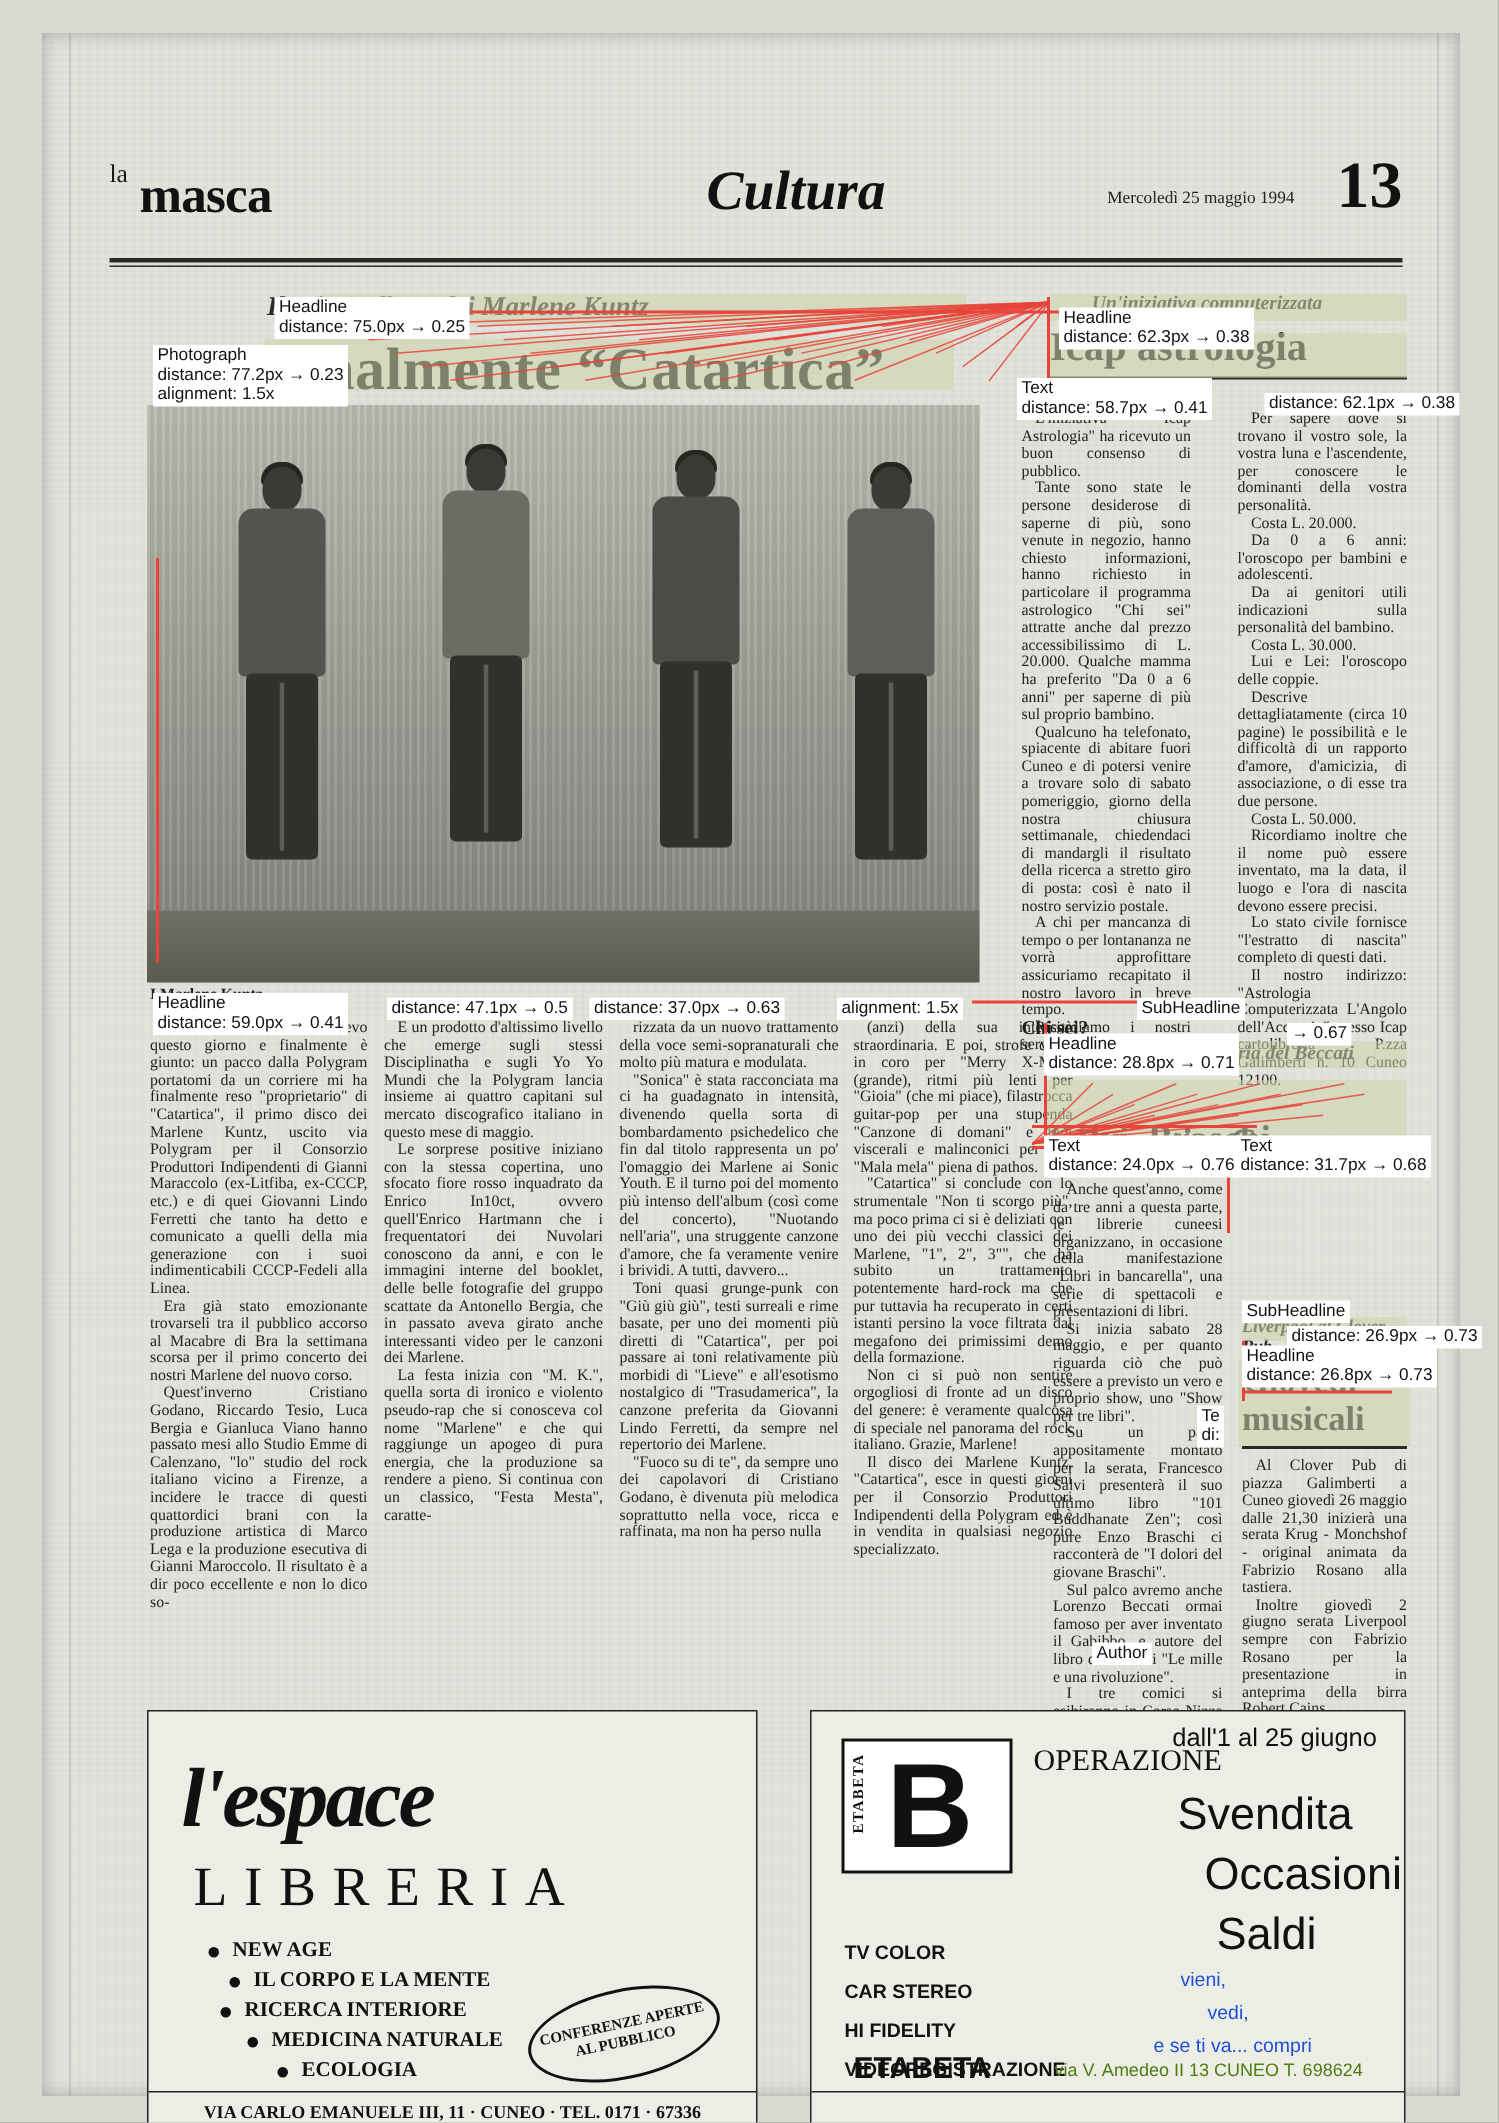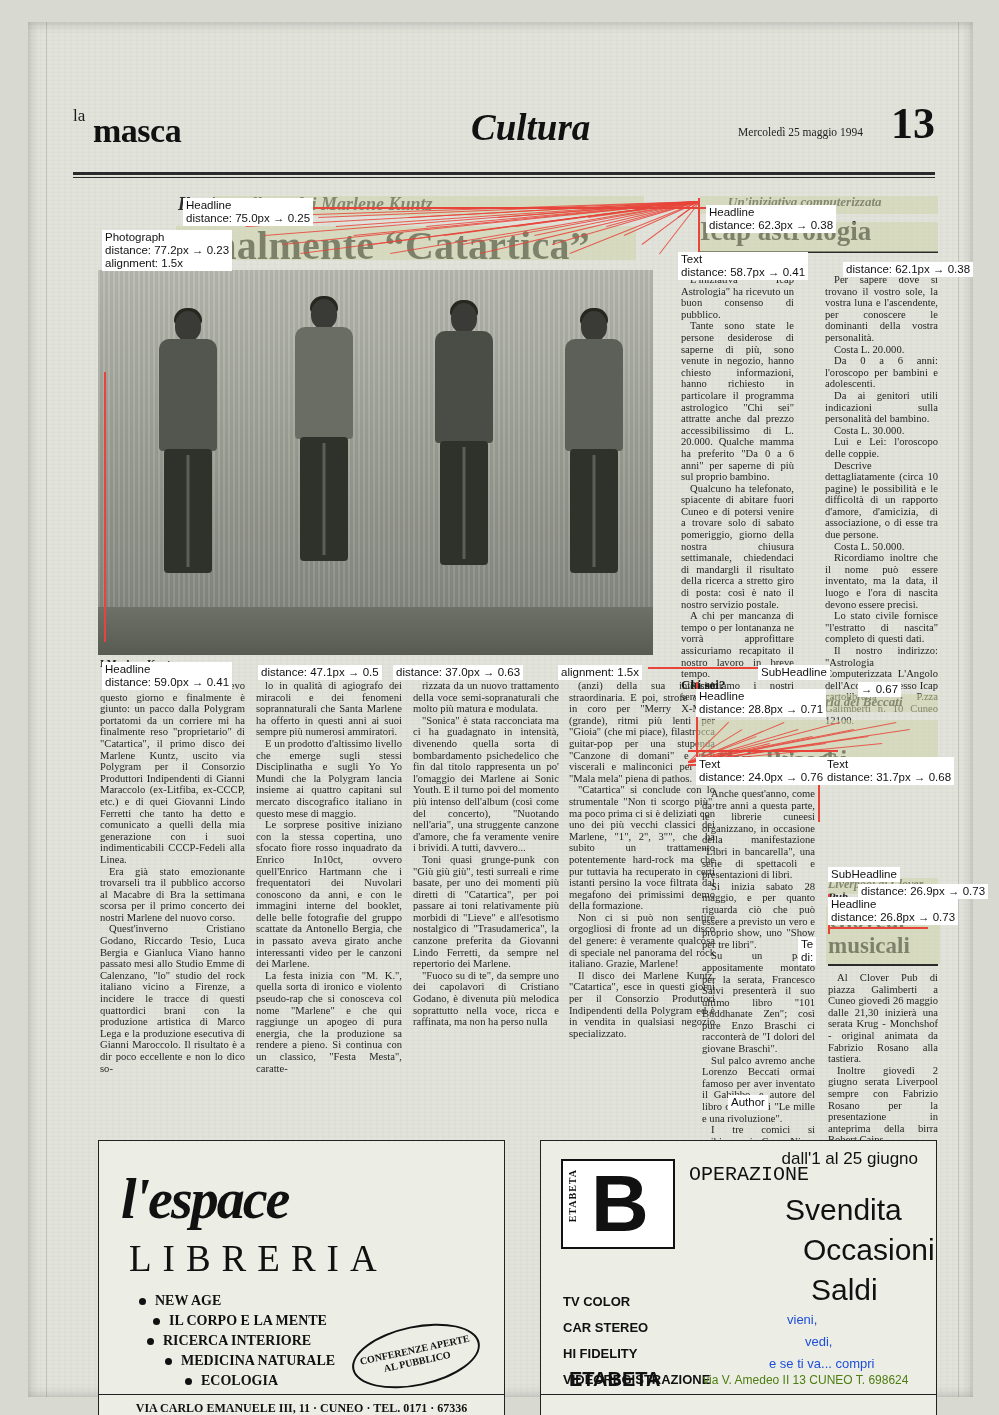--- a/index.html
+++ b/index.html
@@ -64,21 +64,21 @@
   .adlist{position:absolute;left:40px;top:150px;font-size:14px;font-weight:bold;color:#111;line-height:20px;}
   .adlist div{position:relative;padding-left:16px;}
   .adlist div:before{content:"";position:absolute;left:0;top:7px;width:7px;height:7px;border-radius:50%;background:#111;}
   .oval{position:absolute;left:252px;top:185px;width:130px;height:60px;border:2px solid #111;border-radius:50%;
         transform:rotate(-12deg);text-align:center;font-size:10px;font-weight:bold;line-height:12px;padding-top:16px;box-sizing:border-box;color:#111;}
   .adfoot{position:absolute;left:0;right:0;bottom:0;height:26px;border-top:1.5px solid #222;font-size:12px;font-weight:bold;
           display:flex;align-items:center;justify-content:center;color:#111;}
   .etabeta-logo{position:absolute;left:20px;top:18px;width:110px;height:86px;border:2px solid #111;background:#fff;}
   .etabeta-logo .vtx{position:absolute;left:4px;top:8px;writing-mode:vertical-rl;transform:rotate(180deg);font-size:10px;font-weight:bold;letter-spacing:1px;color:#111;}
   .etabeta-logo .bch{position:absolute;left:28px;top:0px;font-size:80px;font-weight:bold;color:#111;line-height:86px;font-family:"Liberation Sans",sans-serif;}
-  .op{position:absolute;left:148px;top:22px;font-size:20px;color:#111;font-family:Liberation Mono, monospace;}
+  .op{position:absolute;left:148px;top:22px;font-size:20px;color:#111;font-family:Liberation Serif, serif;}
   .dall{position:absolute;right:18px;top:8px;font-size:17px;color:#111;font-family:"Liberation Sans",sans-serif;}
   .big1{position:absolute;left:244px;top:52px;font-size:30px;color:#111;font-family:"Liberation Sans",sans-serif;}
   .big2{position:absolute;left:262px;top:92px;font-size:30px;color:#111;font-family:"Liberation Sans",sans-serif;}
   .big3{position:absolute;left:270px;top:132px;font-size:30px;color:#111;font-family:"Liberation Sans",sans-serif;}
   .svc{position:absolute;left:22px;top:148px;font-size:13px;font-weight:bold;color:#111;line-height:26px;font-family:"Liberation Sans",sans-serif;}
   .vvc{position:absolute;left:228px;top:168px;font-size:13px;color:#1d4ed8;line-height:22px;font-family:"Liberation Sans",sans-serif;}
   .etb{position:absolute;left:28px;bottom:30px;font-size:20px;font-weight:bold;color:#111;font-family:"Liberation Sans",sans-serif;}
   .etbaddr{position:absolute;left:162px;bottom:34px;font-size:12px;color:#4d7c0f;font-family:"Liberation Sans",sans-serif;}
   .adsep{position:absolute;left:0;right:0;bottom:26px;height:1.5px;background:#222;}
 
@@ -143,21 +143,20 @@
       </div>
     </div>
     <div class="caption">I Marlene Kuntz</div>
 
     <div class="col" style="left:72px;top:658px;width:145px;height:445px;">
         <p>Erano mesi che attendevo questo giorno e finalmente è giunto: un pacco dalla Polygram portatomi da un corriere mi ha finalmente reso "proprietario" di "Catartica", il primo disco dei Marlene Kuntz, uscito via Polygram per il Consorzio Produttori Indipendenti di Gianni Maraccolo (ex-Litfiba, ex-CCCP, etc.) e di quei Giovanni Lindo Ferretti che tanto ha detto e comunicato a quelli della mia generazione con i suoi indimenticabili CCCP-Fedeli alla Linea.</p>
         <p>Era già stato emozionante trovarseli tra il pubblico accorso al Macabre di Bra la settimana scorsa per il primo concerto dei nostri Marlene del nuovo corso.</p>
         <p>Quest'inverno Cristiano Godano, Riccardo Tesio, Luca Bergia e Gianluca Viano hanno passato mesi allo Studio Emme di Calenzano, "lo" studio del rock italiano vicino a Firenze, a incidere le tracce di questi quattordici brani con la produzione artistica di Marco Lega e la produzione esecutiva di Gianni Maroccolo. Il risultato è a dir poco eccellente e non lo dico so-</p>
       </div>
     <div class="col" style="left:228px;top:658px;width:146px;height:445px;">
-        <p>lo in qualità di agiografo dei miracoli e dei fenomeni soprannaturali che Santa Marlene ha offerto in questi anni ai suoi sempre più numerosi ammiratori.</p>
         <p>E un prodotto d'altissimo livello che emerge sugli stessi Disciplinatha e sugli Yo Yo Mundi che la Polygram lancia insieme ai quattro capitani sul mercato discografico italiano in questo mese di maggio.</p>
         <p>Le sorprese positive iniziano con la stessa copertina, uno sfocato fiore rosso inquadrato da Enrico In10ct, ovvero quell'Enrico Hartmann che i frequentatori dei Nuvolari conoscono da anni, e con le immagini interne del booklet, delle belle fotografie del gruppo scattate da Antonello Bergia, che in passato aveva girato anche interessanti video per le canzoni dei Marlene.</p>
         <p>La festa inizia con "M. K.", quella sorta di ironico e violento pseudo-rap che si conosceva col nome "Marlene" e che qui raggiunge un apogeo di pura energia, che la produzione sa rendere a pieno. Si continua con un classico, "Festa Mesta", caratte-</p>
       </div>
     <div class="col" style="left:385px;top:658px;width:146px;height:445px;">
         <p>rizzata da un nuovo trattamento della voce semi-sopranaturali che molto più matura e modulata.</p>
         <p>"Sonica" è stata racconciata ma ci ha guadagnato in intensità, divenendo quella sorta di bombardamento psichedelico che fin dal titolo rappresenta un po' l'omaggio dei Marlene ai Sonic Youth. E il turno poi del momento più intenso dell'album (così come del concerto), "Nuotando nell'aria", una struggente canzone d'amore, che fa veramente venire i brividi. A tutti, davvero...</p>
         <p>Toni quasi grunge-punk con "Giù giù giù", testi surreali e rime basate, per uno dei momenti più diretti di "Catartica", per poi passare ai toni relativamente più morbidi di "Lieve" e all'esotismo nostalgico di "Trasudamerica", la canzone preferita da Giovanni Lindo Ferretti, da sempre nel repertorio dei Marlene.</p>
         <p>"Fuoco su di te", da sempre uno dei capolavori di Cristiano Godano, è divenuta più melodica soprattutto nella voce, ricca e raffinata, ma non ha perso nulla</p>
       </div>

